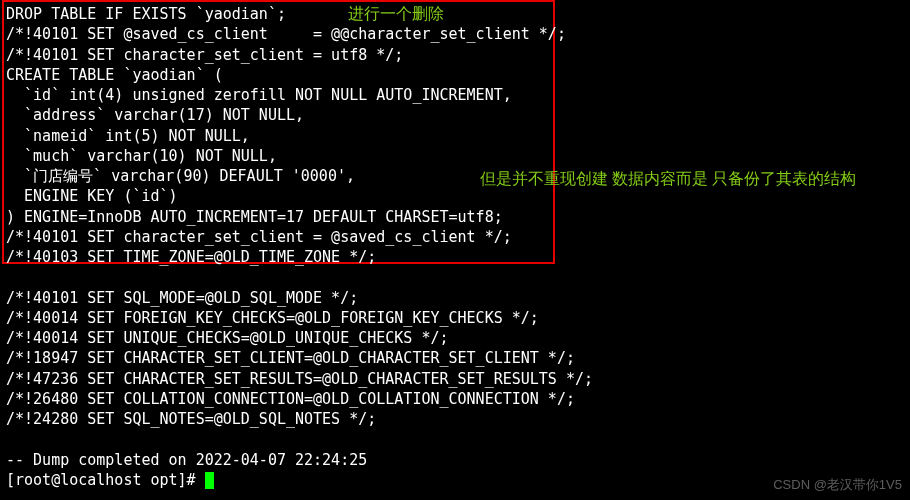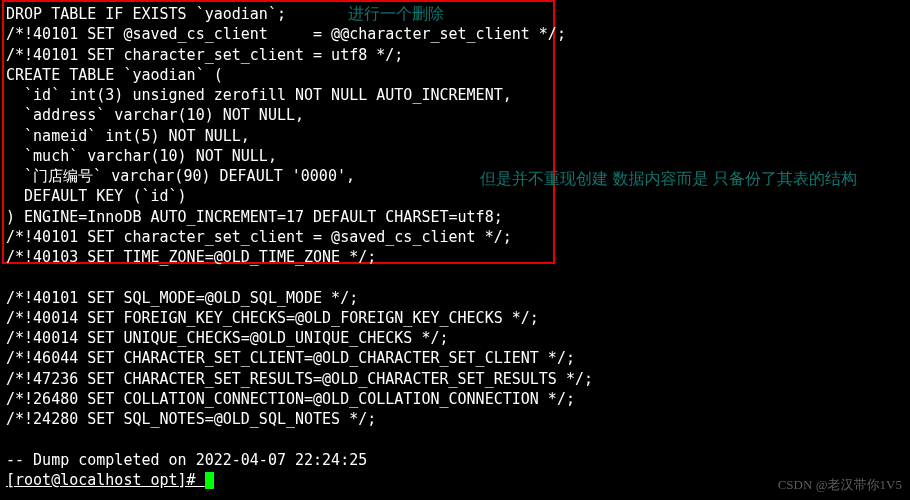--- a/index.html
+++ b/index.html
@@ -16,69 +16,69 @@
       overflow: hidden;
     }
     .line { white-space: pre; position: relative; }
     .red-box {
       position: absolute;
       border: 2px solid #e60000;
       pointer-events: none;
     }
     .anno {
       position: absolute;
-      color: #0f766e;
-      font-family: Liberation Sans, sans-serif;
+      color: #84cc16;
+      font-family: Liberation Serif, serif;
       font-size: 16px;
       pointer-events: none;
     }
-    .prompt-user { color: #fff; text-decoration: underline; }
+    .prompt-user { color: #fff; }
     .cursor {
       display: inline-block;
       width: 9px;
       height: 17px;
       background: #00ff00;
       vertical-align: text-bottom;
     }
     .watermark {
       position: absolute;
       right: 8px;
       bottom: 6px;
       color: #a8a8a8;
-      font-family: Liberation Serif, serif;
+      font-family: Liberation Sans, sans-serif;
       font-size: 13px;
       opacity: 0.55;
       pointer-events: none;
     }
   </style>
 </head>
 <body>
 
 <div class="red-box" style="left:2px; top:0px; width:553px; height:264px;"></div>
 <div class="anno" style="left:348px; top:3px;">进行一个删除</div>
 <div class="anno" style="left:480px; top:168px;">但是并不重现创建 数据内容而是 只备份了其表的结构</div>
 
 <pre><span class="line">DROP TABLE IF EXISTS `yaodian`;</span>
 <span class="line">/*!40101 SET @saved_cs_client     = @@character_set_client */;</span>
 <span class="line">/*!40101 SET character_set_client = utf8 */;</span>
 <span class="line">CREATE TABLE `yaodian` (</span>
-<span class="line">  `id` int(3) unsigned zerofill NOT NULL AUTO_INCREMENT,</span>
-<span class="line">  `address` varchar(10) NOT NULL,</span>
+<span class="line">  `id` int(4) unsigned zerofill NOT NULL AUTO_INCREMENT,</span>
+<span class="line">  `address` varchar(17) NOT NULL,</span>
 <span class="line">  `nameid` int(5) NOT NULL,</span>
 <span class="line">  `much` varchar(10) NOT NULL,</span>
 <span class="line">  `门店编号` varchar(90) DEFAULT '0000',</span>
-<span class="line">  DEFAULT KEY (`id`)</span>
+<span class="line">  ENGINE KEY (`id`)</span>
 <span class="line">) ENGINE=InnoDB AUTO_INCREMENT=17 DEFAULT CHARSET=utf8;</span>
 <span class="line">/*!40101 SET character_set_client = @saved_cs_client */;</span>
 <span class="line">/*!40103 SET TIME_ZONE=@OLD_TIME_ZONE */;</span>
 <span class="line"></span>
 <span class="line">/*!40101 SET SQL_MODE=@OLD_SQL_MODE */;</span>
 <span class="line">/*!40014 SET FOREIGN_KEY_CHECKS=@OLD_FOREIGN_KEY_CHECKS */;</span>
 <span class="line">/*!40014 SET UNIQUE_CHECKS=@OLD_UNIQUE_CHECKS */;</span>
-<span class="line">/*!46044 SET CHARACTER_SET_CLIENT=@OLD_CHARACTER_SET_CLIENT */;</span>
+<span class="line">/*!18947 SET CHARACTER_SET_CLIENT=@OLD_CHARACTER_SET_CLIENT */;</span>
 <span class="line">/*!47236 SET CHARACTER_SET_RESULTS=@OLD_CHARACTER_SET_RESULTS */;</span>
 <span class="line">/*!26480 SET COLLATION_CONNECTION=@OLD_COLLATION_CONNECTION */;</span>
 <span class="line">/*!24280 SET SQL_NOTES=@OLD_SQL_NOTES */;</span>
 <span class="line"></span>
 <span class="line">-- Dump completed on 2022-04-07 22:24:25</span>
 <span class="line"><span class="prompt-user">[root@localhost opt]# </span><span class="cursor"></span></span>
 </pre>
 
 <div class="watermark">CSDN @老汉带你1V5</div>
 

